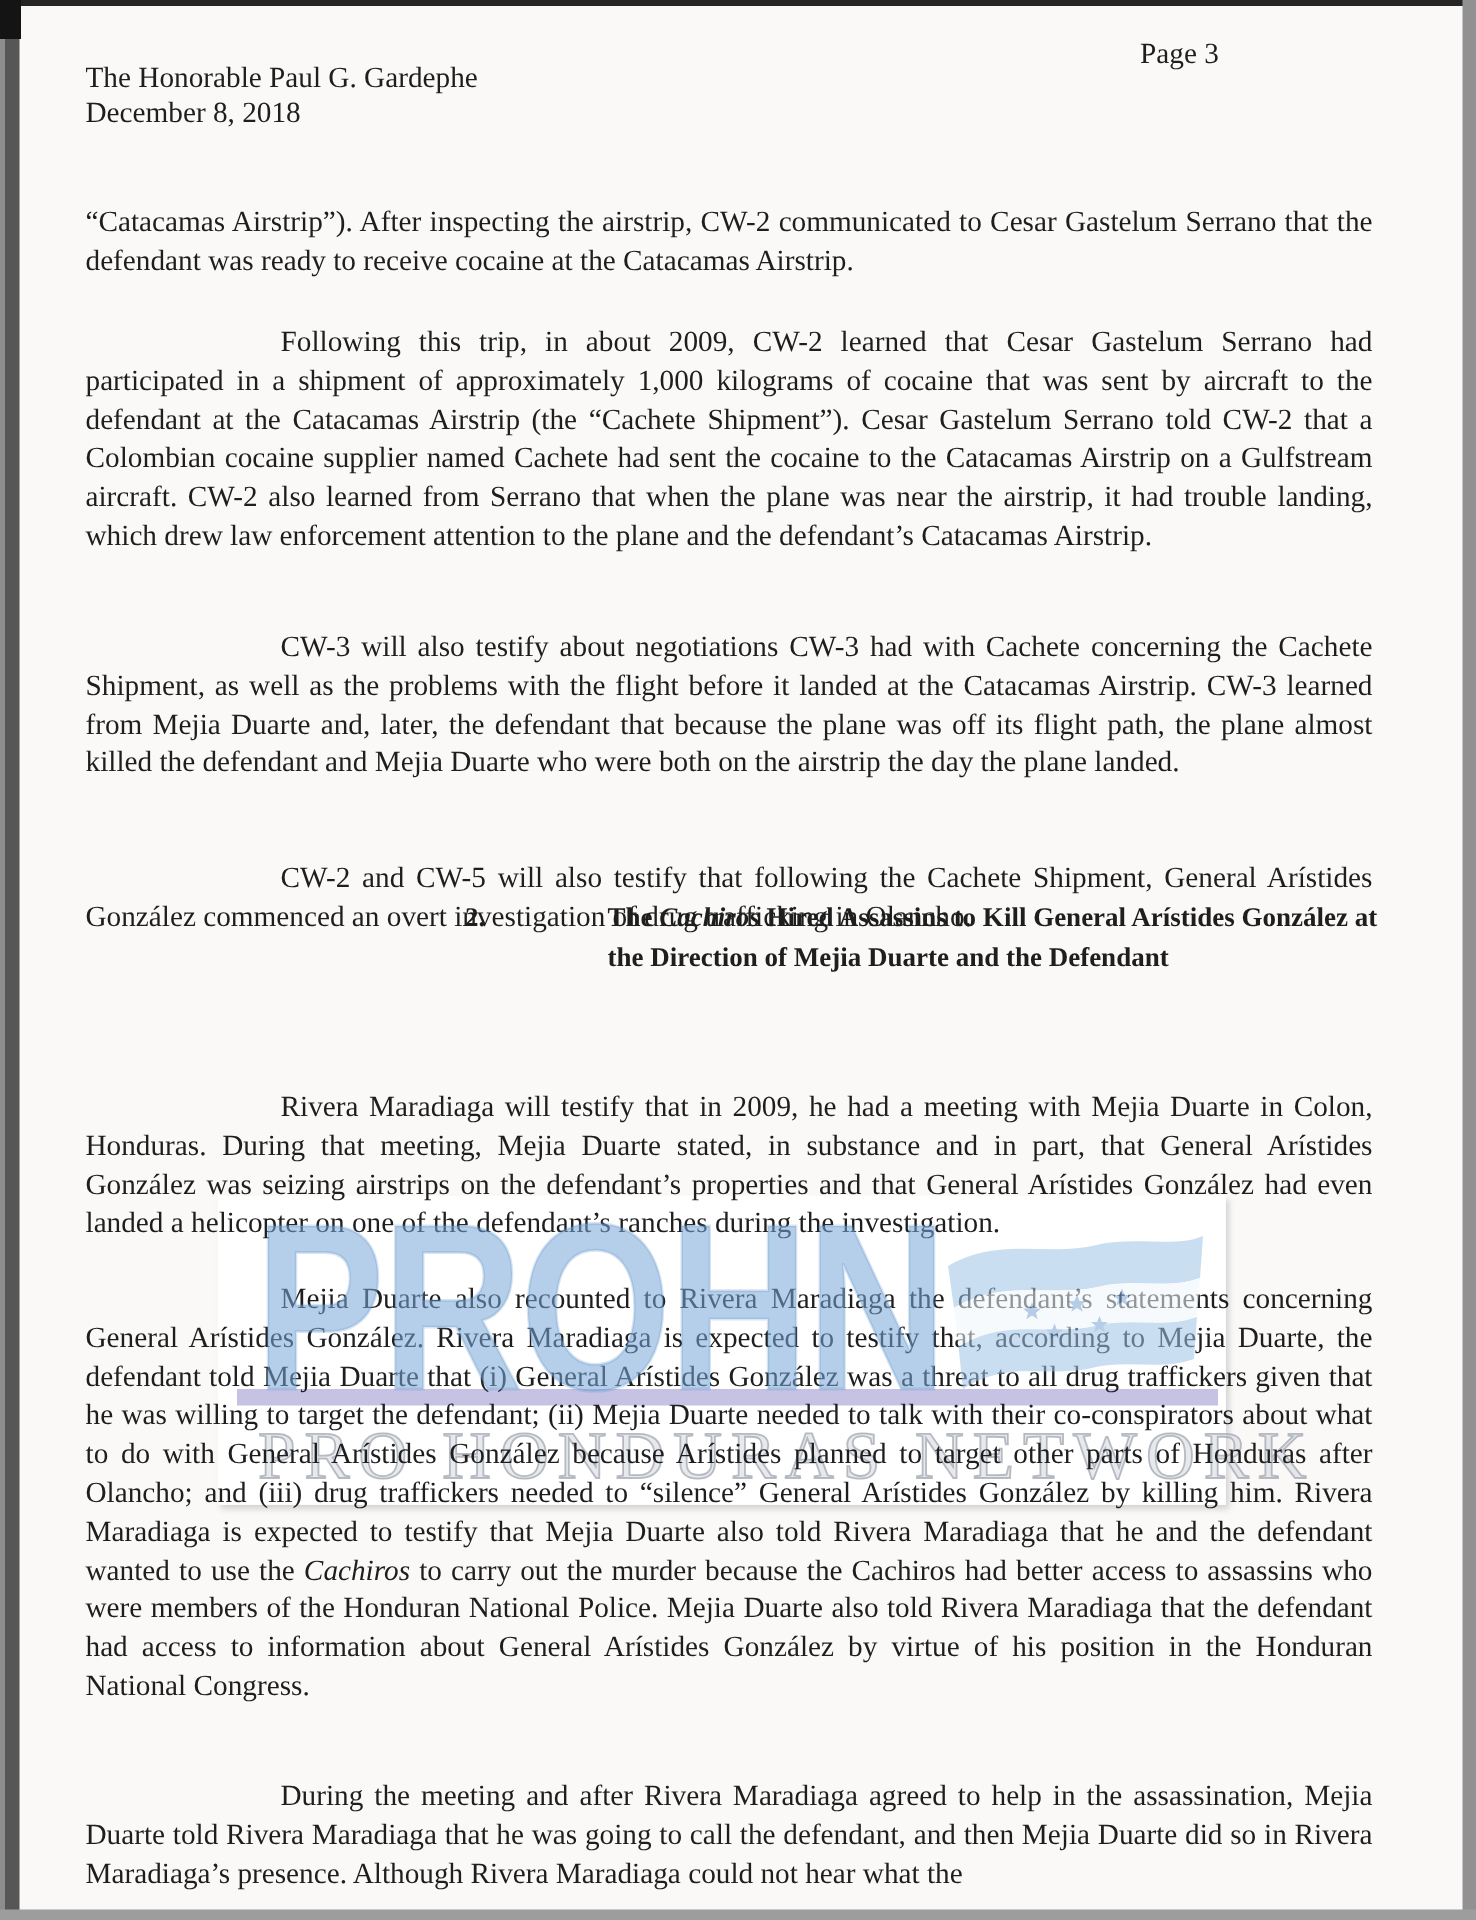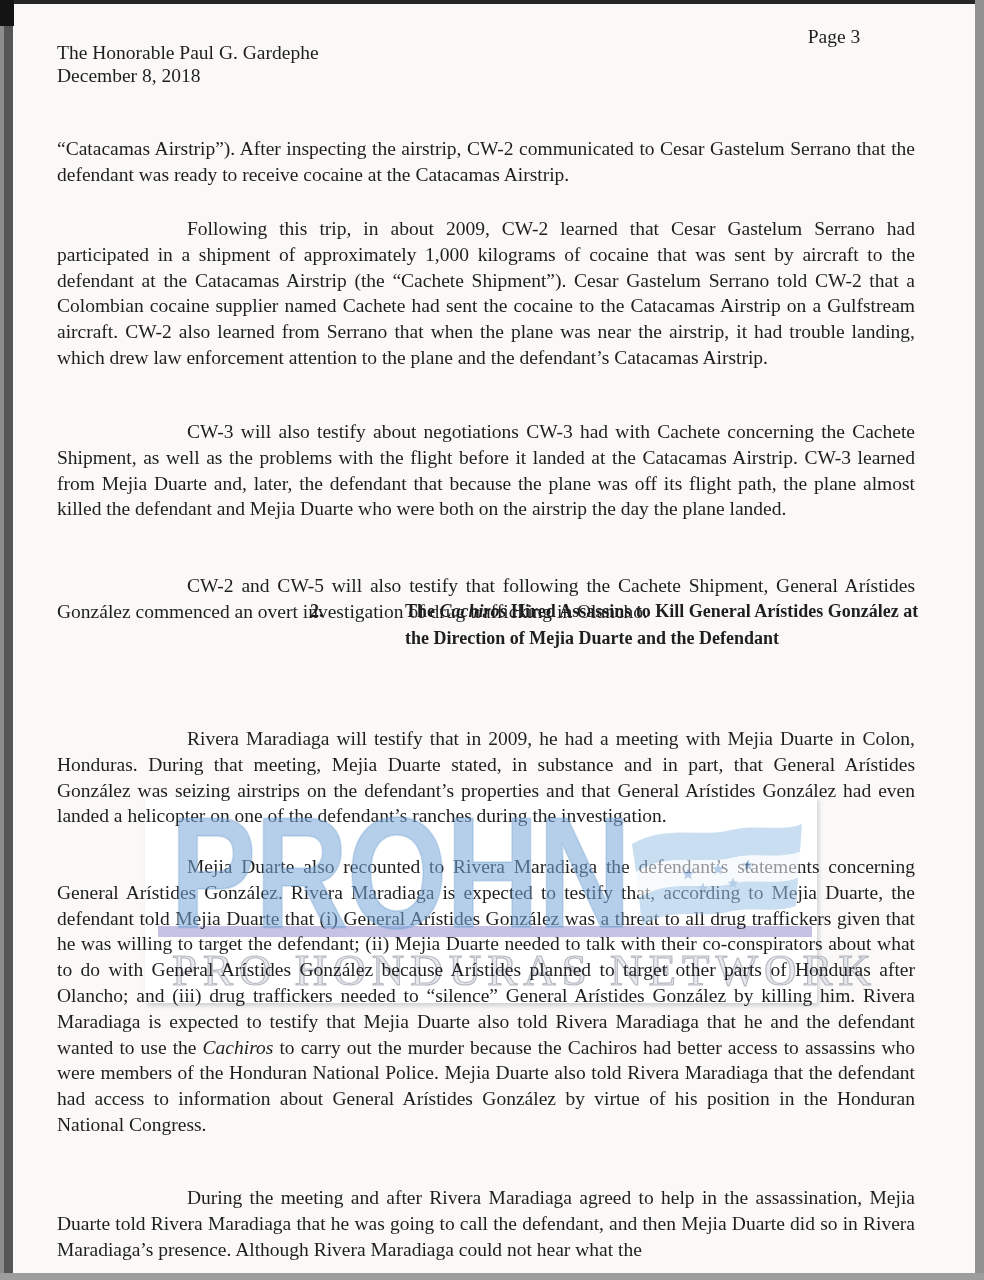--- a/index.html
+++ b/index.html
@@ -15,21 +15,21 @@
   .edge-left{position:absolute;left:0;top:0;width:13px;height:1280px;z-index:10;
     background:linear-gradient(to right,#8d8d8d 0 28%,#565656 28% 100%);}
   .edge-right{position:absolute;left:975px;top:0;width:9px;height:1280px;background:#919191;z-index:10;}
   .edge-bottom{position:absolute;left:0;top:1273px;width:984px;height:7px;background:#9d9d9d;z-index:10;}
 
   
   .tblock{position:absolute;font-size:19.5px;line-height:25.8px;}
   .para{left:57px;width:858px;text-align:justify;margin-top:48px;}
   .indent{text-indent:130px;}
   .hdr{left:57px;width:600px;}
-  .pgnum{left:760px;width:148px;text-align:center;}
+  .pgnum{left:760px;width:148px;text-align:left;}
 
   .heading{left:310px;top:598px;width:640px;font-weight:bold;font-size:18px;line-height:27px;}
   .heading .hrow{display:flex;}
   .heading .hnum{width:95px;flex:0 0 95px;}
   .heading .hline{white-space:nowrap;}
   .it{font-style:italic;}
 
   
   .wm-box{position:absolute;left:145px;top:797px;width:672px;height:206px;
     background:rgba(255,255,255,0.92);

